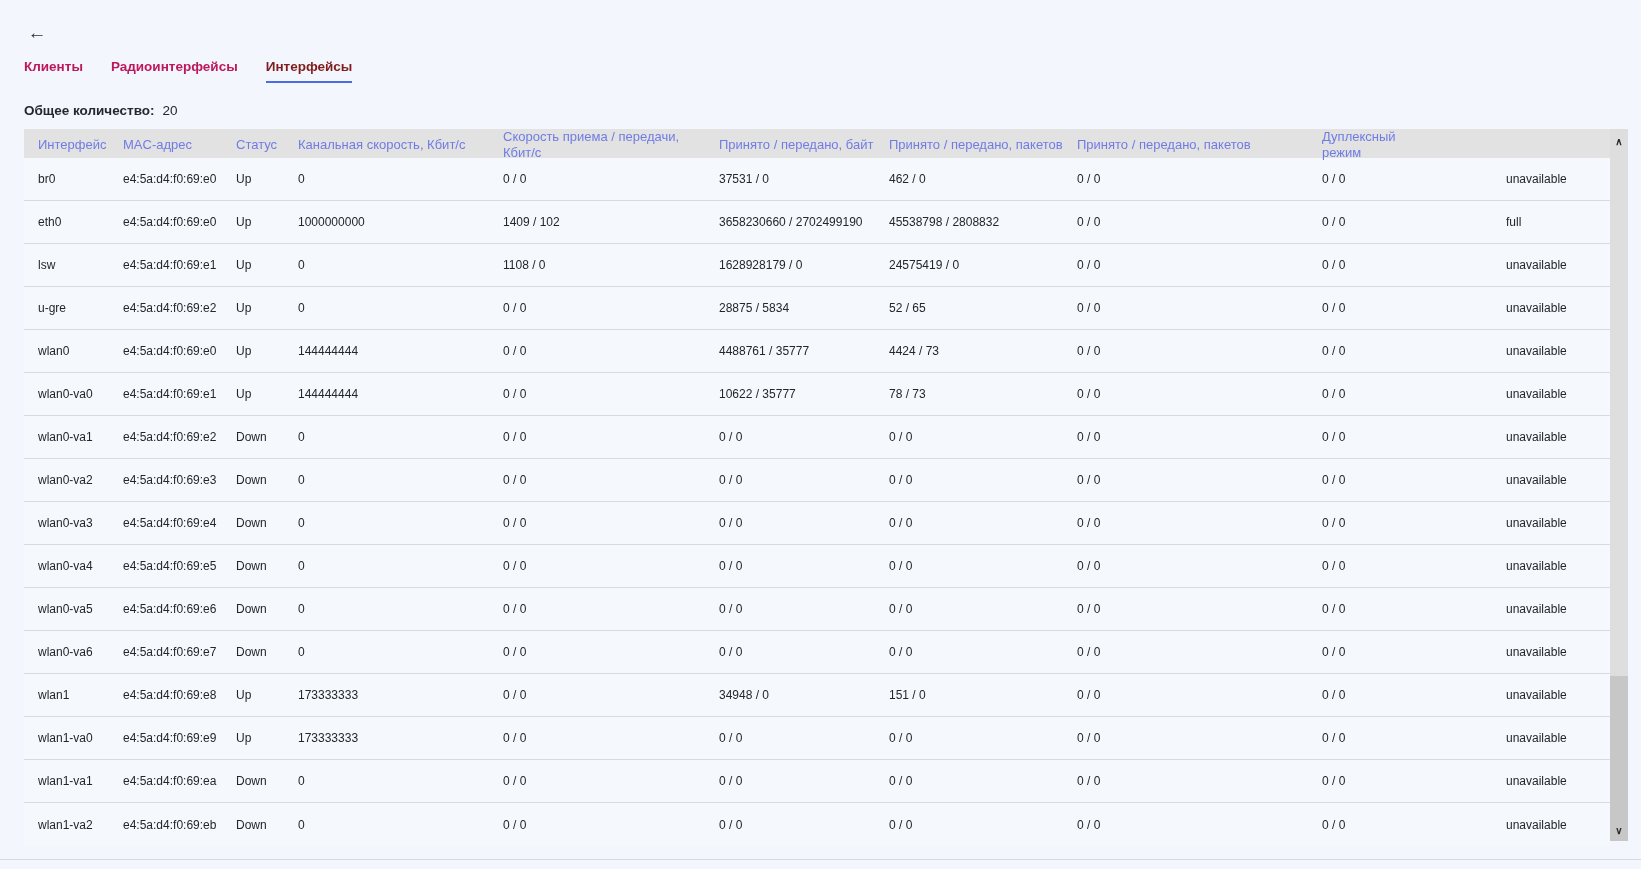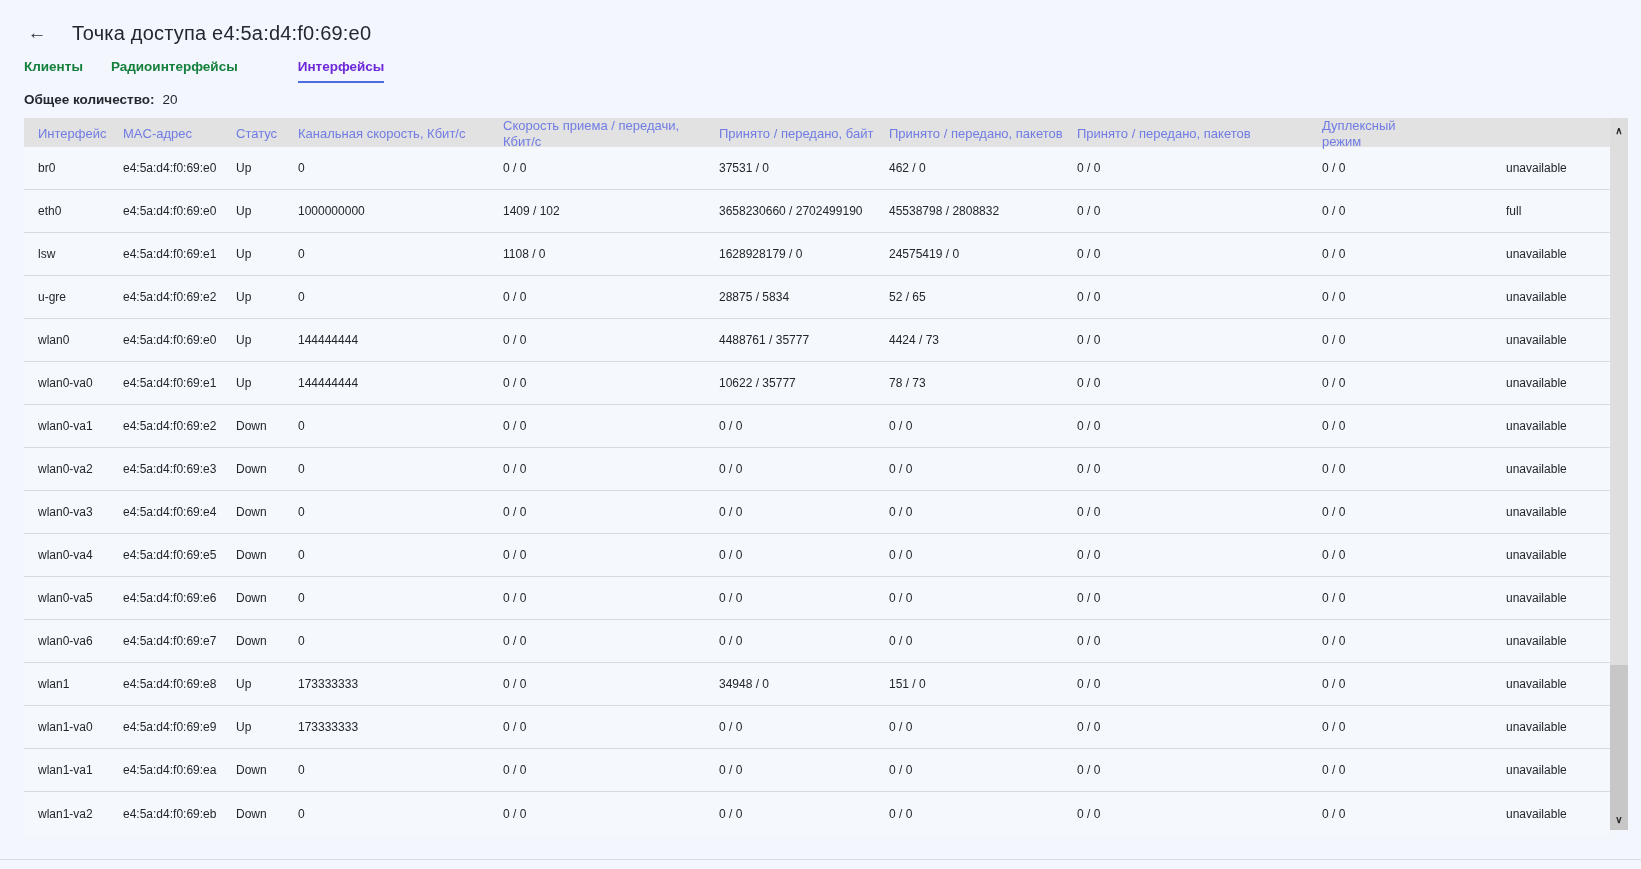--- a/index.html
+++ b/index.html
@@ -19,25 +19,25 @@
     padding: 0; text-align: center;
   }
   .page-title {
     margin-left: 24px; font-size: 20px; font-weight: 400; color: #25272f;
     letter-spacing: 0.2px;
   }
   .tabs {
     display: flex; gap: 28px; margin: 13px 0 0 24px; align-items: flex-end;
   }
   .tab {
-    font-size: 13.5px; font-weight: 700; color: #15803d;
+    font-size: 13.5px; font-weight: 700; color: #be185d;
     padding-bottom: 7px; border-bottom: 2px solid transparent; cursor: pointer;
   }
-  .tab.active { color: #6d28d9; border-bottom-color: #4d6be4; margin-left: 32px; }
-  .summary { margin: 9px 0 0 24px; font-size: 13.5px; }
+  .tab.active { color: #7f1d1d; border-bottom-color: #4d6be4; }
+  .summary { margin: 20px 0 0 24px; font-size: 13.5px; }
   .summary .lbl { font-weight: 700; color: #25272f; }
   .summary .val { margin-left: 8px; color: #25272f; }
   .table-wrap {
     position: relative; margin: 11px 0 0 24px; width: 1605px; height: 737px;
     display: flex; align-items: flex-start;
   }
   .table-area { width: 1586px; height: 737px; overflow: hidden; }
   .grid-row {
     display: grid;
     grid-template-columns: 85px 113px 62px 205px 216px 170px 188px 245px 184px minmax(0,1fr);
@@ -80,21 +80,20 @@
     border-top: 1px solid #d9dae1;
   }
 </style>
 </head>
 <body>
 
 <div class="topbar">
   <button class="back-btn">
     <span>←</span>
   </button>
-  <div class="page-title">Точка доступа e4:5a:d4:f0:69:e0</div>
 </div>
 
 <div class="tabs">
   <div class="tab">Клиенты</div>
   <div class="tab">Радиоинтерфейсы</div>
   <div class="tab active">Интерфейсы</div>
 </div>
 
 <div class="summary">
   <span class="lbl">Общее количество:</span><span class="val">20</span>

